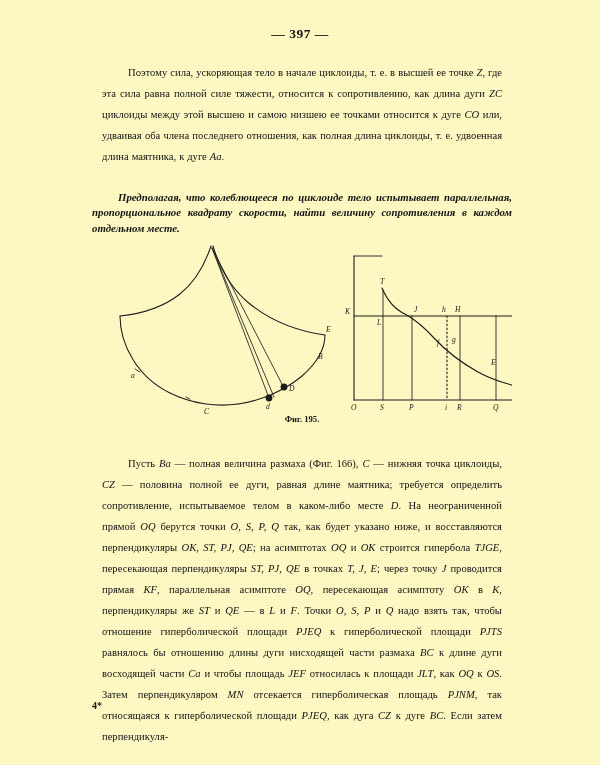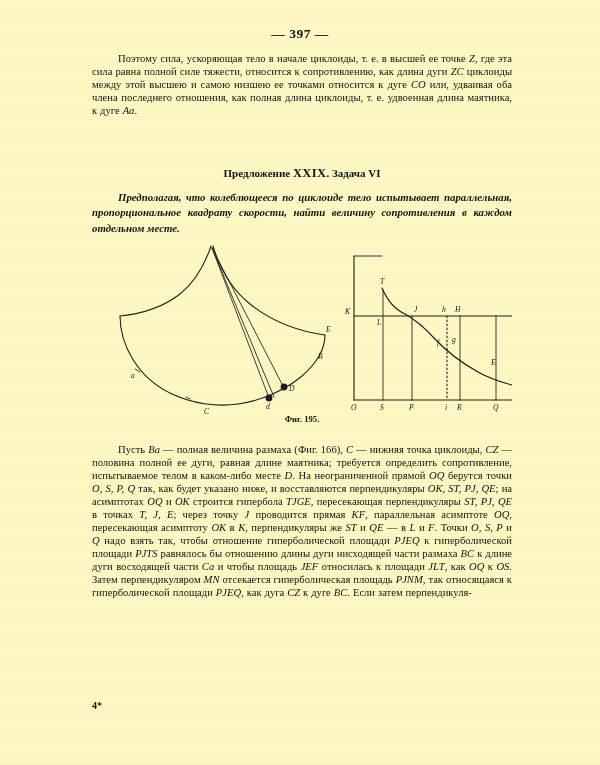--- a/index.html
+++ b/index.html
@@ -33,23 +33,23 @@
     letter-spacing: 0.5px;
   }
 
   
   .col {
     position: absolute;
     left: 92px;
     width: 420px;
   }
   p.body {
-    margin: 0;
+    margin: 10px;
     font-size: 10.6px;
-    line-height: 13px;
+    line-height: 21px;
     text-align: justify;
     text-justify: inter-word;
     word-spacing: 0.3px;
   }
   p.body.indent { text-indent: 26px; }
   .mi { font-style: italic; font-family: "Liberation Serif", serif; }
 
   
   .prop-head {
     position: absolute;
@@ -117,23 +117,20 @@
 <body>
 
 <div class="page">
 
   <div class="page-number">— 397 —</div>
 
   <div class="col" style="top:52px;">
     <p class="body indent"><span>Поэтому сила, ускоряющая тело в начале циклоиды, т. е. в высшей ее точке </span><span class="mi">Z</span><span>, где эта сила равна полной силе тяжести, относится к сопротивлению, как длина дуги </span><span class="mi">ZC</span><span> циклоиды между этой высшею и самою низшею ее точками относится к дуге </span><span class="mi">CO</span><span> или, удваивая оба члена последнего отношения, как полная длина циклоиды, т. е. удвоенная длина маятника, к дуге </span><span class="mi">Aa</span><span>.</span></p>
   </div>
 
-  <div class="prop-head" style="top:166px;">
-    <span>Предложение </span><span class="rom">XXIX</span><span>. Задача VI</span>
-  </div>
 
   <div class="statement" style="top:190px;">Предполагая, что колеблющееся по циклоиде тело испытывает параллельная, пропорциональное квадрату скорости, найти величину сопротивления в каждом отдельном месте.</div>
 
   <div class="figure-wrap">
     <svg width="420" height="176" viewBox="0 0 420 176">
       <g fill="none" stroke="#1c1c1c" stroke-width="0.85" stroke-linecap="round">
 
         <path stroke-width="1.05" d="M 119,8 C 113,26 103,44 88,56 C 70,70 48,76 28,78"></path>
 
         <path stroke-width="1.05" d="M 121,8 C 127,28 138,50 158,66 C 183,86 212,94 233,97"></path>

